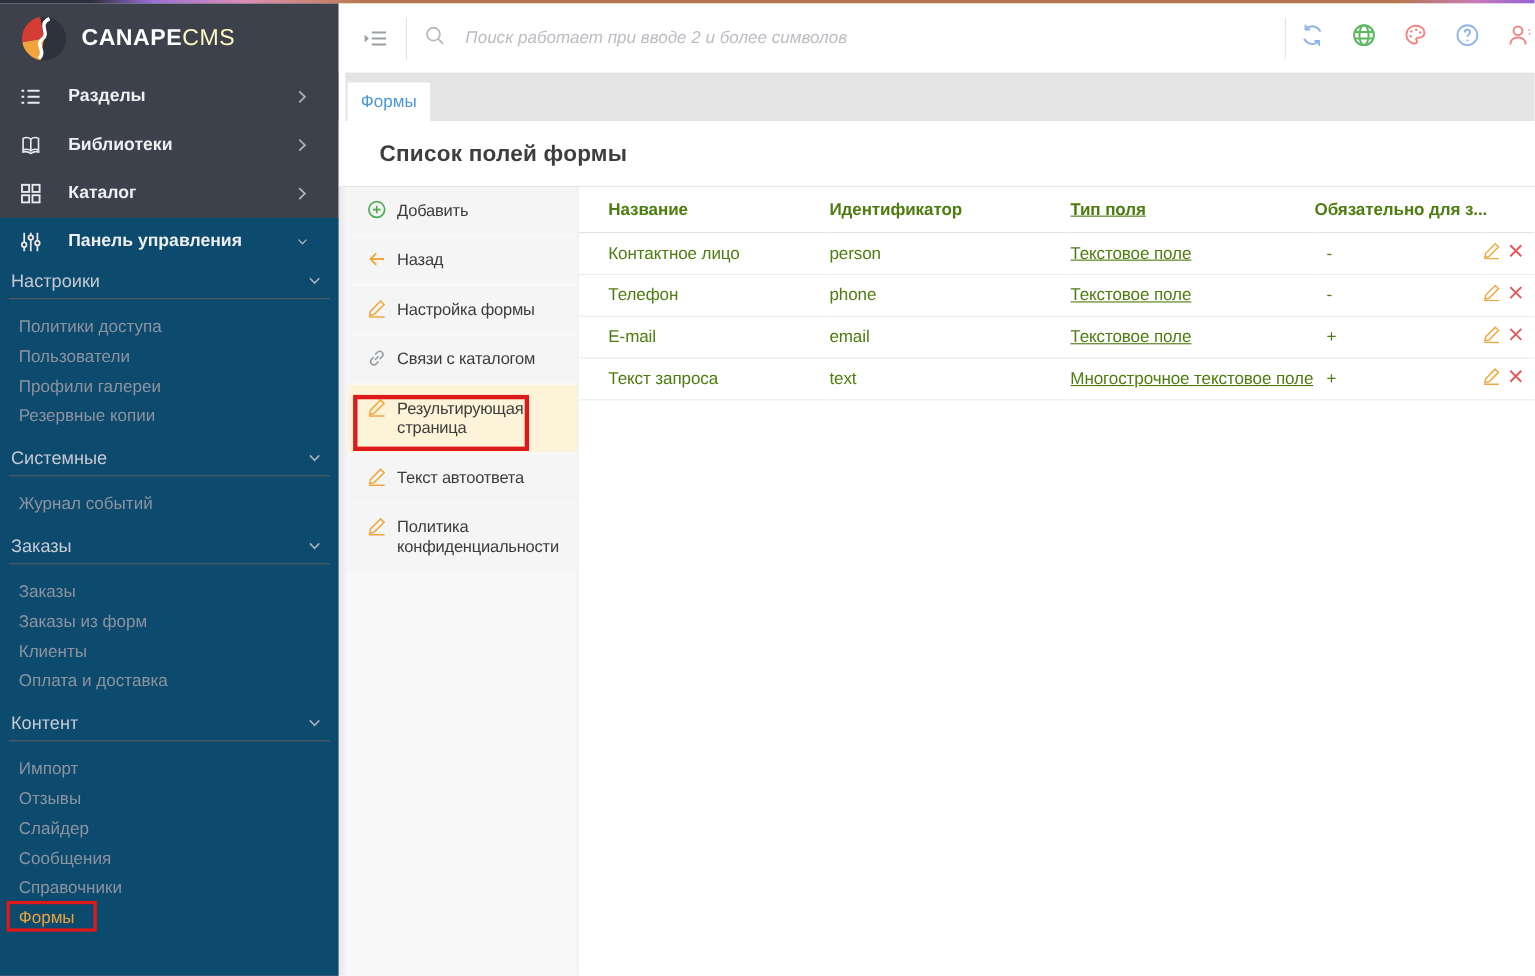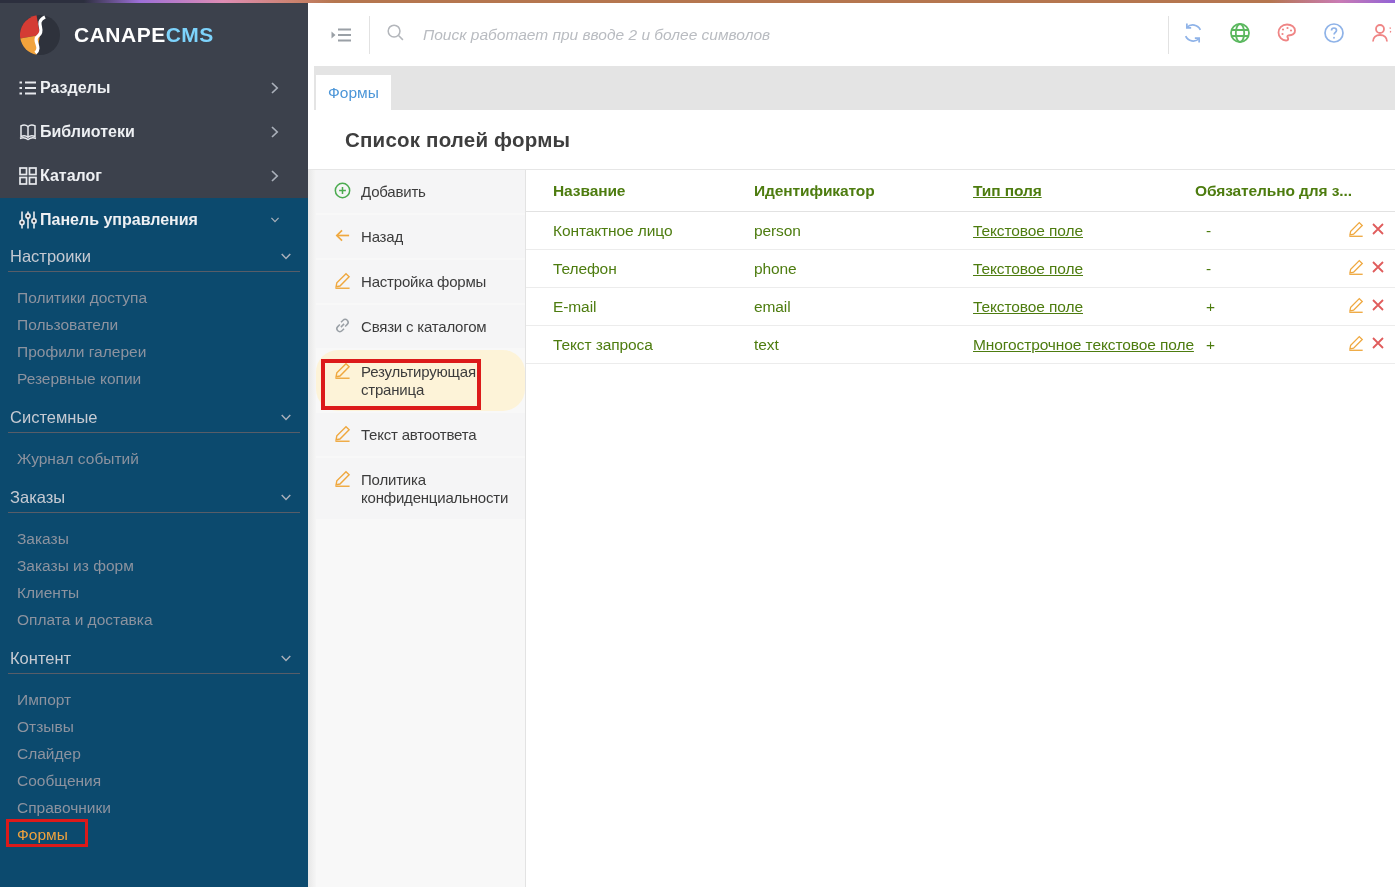--- a/index.html
+++ b/index.html
@@ -2,22 +2,22 @@
 <html><head>
 <meta charset="utf-8">
 <style>
   html,body{margin:0;padding:0;width:1395px;height:887px;overflow:hidden;background:#fff;font-family:"Liberation Sans",sans-serif;}
   .topline{position:absolute;top:0;left:0;width:1395px;height:3px;z-index:10;
     background:linear-gradient(90deg,#2c2f3e 0%,#2c2f3e 6%,#9d6fd8 10%,#df8db4 16%,#cc8370 21%,#b5764f 24%,#b5764f 91%,#c97bb4 96%,#9263d6 100%);}
   .sidebar{position:absolute;left:0;top:3px;bottom:0;width:308px;background:#3c414c;color:#fff;}
   .logo{display:flex;align-items:center;gap:13px;height:63px;padding-left:19px;box-sizing:border-box;}
   .logo-mark{width:42px;height:42px;flex:0 0 auto;}
   .brand{font-size:21px;font-weight:bold;color:#fff;letter-spacing:.5px;}
-  .brand .light{color:#7dd3fc;font-weight:bold;}
-  .nav-item{height:44px;display:flex;align-items:center;padding:0 16px 0 18px;gap:0;cursor:pointer;justify-content:center;}
+  .brand .light{color:#fef9c3;font-weight:normal;}
+  .nav-item{height:44px;display:flex;align-items:center;padding:0 16px 0 18px;gap:22px;cursor:pointer;justify-content:center;}
   .nav-item .icon{width:22px;height:20px;display:flex;align-items:center;}
   .nav-item .icon svg{width:20px;height:20px;}
   .nav-item .lbl{flex:1;font-weight:bold;font-size:16px;color:#eef0f3;}
   .nav-item .chev svg{width:10px;height:14px;}
   .side-lower{position:absolute;top:195px;bottom:0;left:0;right:0;background:#0c4a6e;}
   .side-header{height:28px;display:flex;align-items:center;padding:0 16px 0 10px;}
   .side-header .t{flex:1;font-size:16.5px;color:#c6cad2;}
   .side-header svg{width:12px;height:9px;}
   .side-divider{border-bottom:1px solid #585d68;margin:1px 8px 0 8px;}
   .sub-list{list-style:none;margin:0;padding:12px 0 11px 0;}
@@ -41,21 +41,21 @@
   .tab{height:35px;background:#fff;display:flex;align-items:center;padding:0 12px;min-width:44px;font-size:15.5px;color:#4c96d8;cursor:pointer;}
   .titlebar{height:59px;background:#fff;border-bottom:1px solid #e6e6e6;display:flex;align-items:center;}
   .titlebar h1{margin:0 0 0 37px;font-size:20.5px;font-weight:bold;color:#3e3e3e;letter-spacing:.2px;}
   .content{position:absolute;top:167px;bottom:0;left:0;right:0;display:flex;}
   .gutter{width:8px;background:linear-gradient(90deg,#e7e7e7,#f6f6f6);}
   .submenu{width:209px;flex:0 0 auto;background:#f8f8f8;border-right:1px solid #e3e3e3;}
   .sm-item{background:#f5f5f6;margin-bottom:2px;padding:12px 10px 12px 18px;display:flex;gap:9px;align-items:flex-start;font-size:15px;letter-spacing:-0.2px;color:#3c3c3c;cursor:pointer;position:relative;box-sizing:border-box;}
   .sm-item .icon{width:18px;flex:0 0 auto;display:flex;margin-top:0px;}
   .sm-item .icon svg{width:17px;height:17px;}
   .sm-item .lbl{line-height:18px;padding-top:1px;}
-  .sm-item.active{background:#fdf3d8;border-radius:22px;}
+  .sm-item.active{background:#fdf3d8;}
   .anno.result{left:5px;top:9px;width:152px;height:43px;border-width:4px;}
   .table-area{flex:1;background:#fff;}
   table{width:100%;border-collapse:collapse;font-size:15.5px;color:#4d7c0f;table-layout:fixed;letter-spacing:-0.1px;}
   th{font-weight:bold;text-align:left;height:41px;border-bottom:1px solid #e2e2e2;padding:0;white-space:nowrap;overflow:hidden;}
   td{height:37px;border-bottom:1px solid #ececec;padding:0;white-space:nowrap;overflow:hidden;}
   th.c-name,td.c-name{width:201px;padding-left:27px;}
   th.c-id,td.c-id{width:219px;}
   th.c-type,td.c-type{width:222px;text-decoration:underline;}
   th.c-req{width:152px;overflow:visible;}
   td.c-req{padding-left:11px;}

